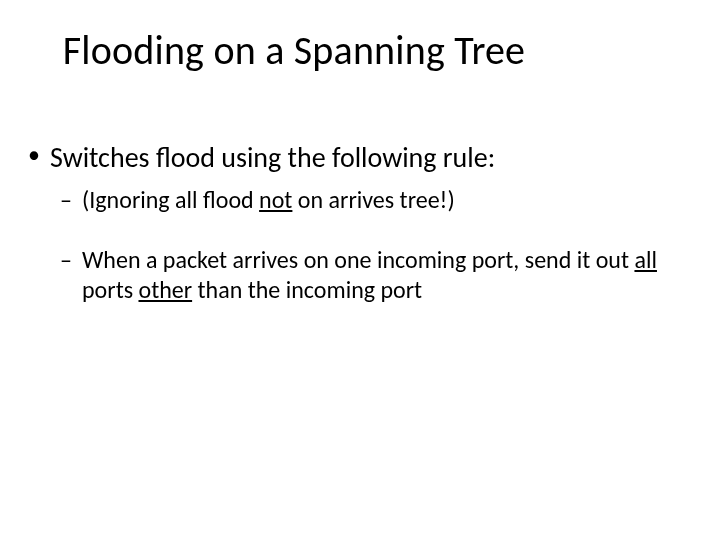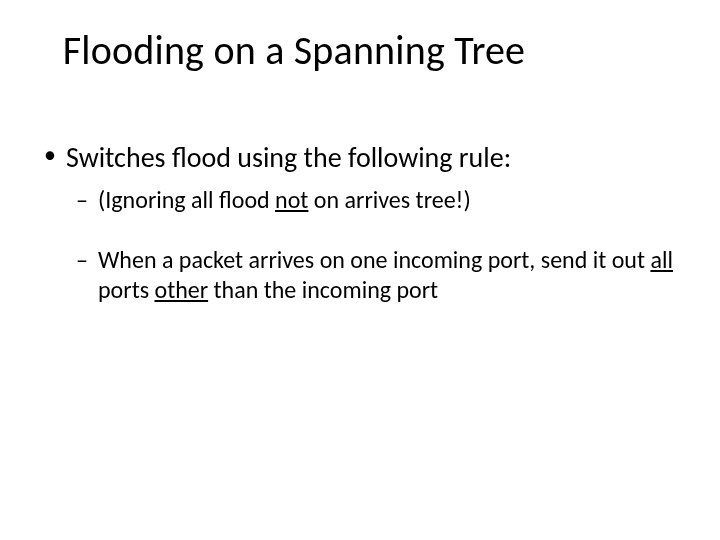--- a/index.html
+++ b/index.html
@@ -23,21 +23,21 @@
     left: 0;
     width: 588px;
     text-align: center;
     font-size: 40px;
     font-weight: 400;
     letter-spacing: 0.2px;
   }
   .body {
     position: absolute;
     top: 140px;
-    left: 44px;
+    left: 28px;
     width: 664px;
   }
   .lvl1 {
     font-size: 28px;
     line-height: 1.25;
     margin: 0 0 10px 0;
     padding-left: 22px;
     position: relative;
   }
   .lvl1::before {

